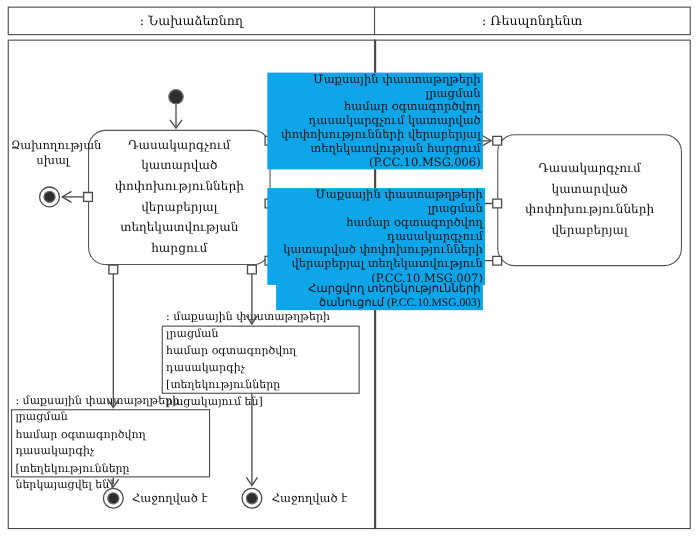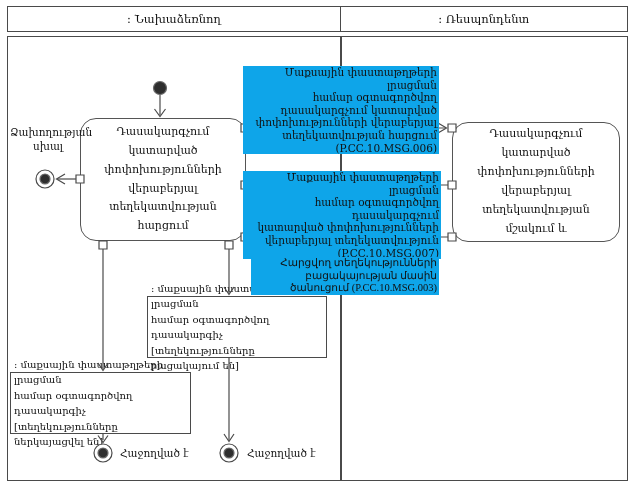--- a/index.html
+++ b/index.html
@@ -38,21 +38,20 @@
 <div class="abs lane-divider"></div>
 
 <div class="abs activity act-left">
     <div>Դասակարգչում կատարված</div>
     <div>փոփոխությունների վերաբերյալ</div>
     <div>տեղեկատվության հարցում</div>
   </div>
 <div class="abs activity act-right">
     <div>Դասակարգչում կատարված</div>
     <div>փոփոխությունների վերաբերյալ</div>
-    <div>տեղեկատվության մշակում և</div>
   </div>
 
 <div class="abs objbox obj-mid">
     <div>: մաքսային փաստաթղթերի լրացման</div>
     <div>համար օգտագործվող դասակարգիչ</div>
     <div>[տեղեկությունները բացակայում են]</div>
   </div>
 <div class="abs objbox obj-left">
     <div>: մաքսային փաստաթղթերի լրացման</div>
     <div>համար օգտագործվող դասակարգիչ</div>
@@ -141,21 +140,20 @@
   </div>
 <div class="abs msg msg007">
     <div>Մաքսային փաստաթղթերի լրացման</div>
     <div>համար օգտագործվող դասակարգչում</div>
     <div>կատարված փոփոխությունների</div>
     <div>վերաբերյալ տեղեկատվություն</div>
     <div>(P.CC.10.MSG.007)</div>
   </div>
 <div class="abs msg msg003">
     <div>Հարցվող տեղեկությունների</div>
-    <div>բացակայության մասին</div>
     <div>ծանուցում (P.CC.10.MSG.003)</div>
   </div>
 
 <div class="abs lbl lbl-failure">
     <div>Ձախողության</div>
     <div>սխալ</div>
   </div>
 <div class="abs lbl lbl-s1">Հաջողված է</div>
 <div class="abs lbl lbl-s2">Հաջողված է</div>
 

